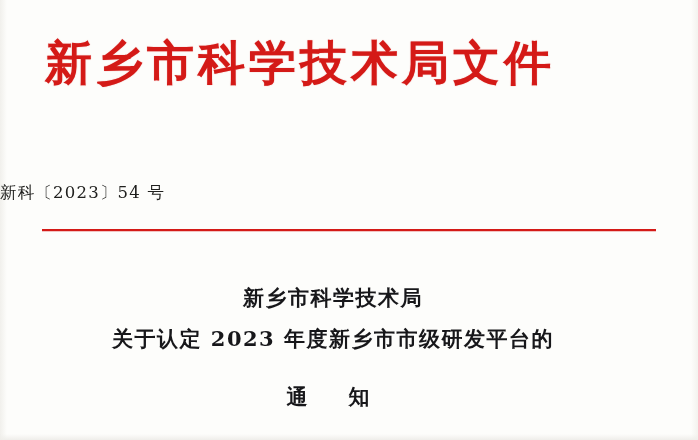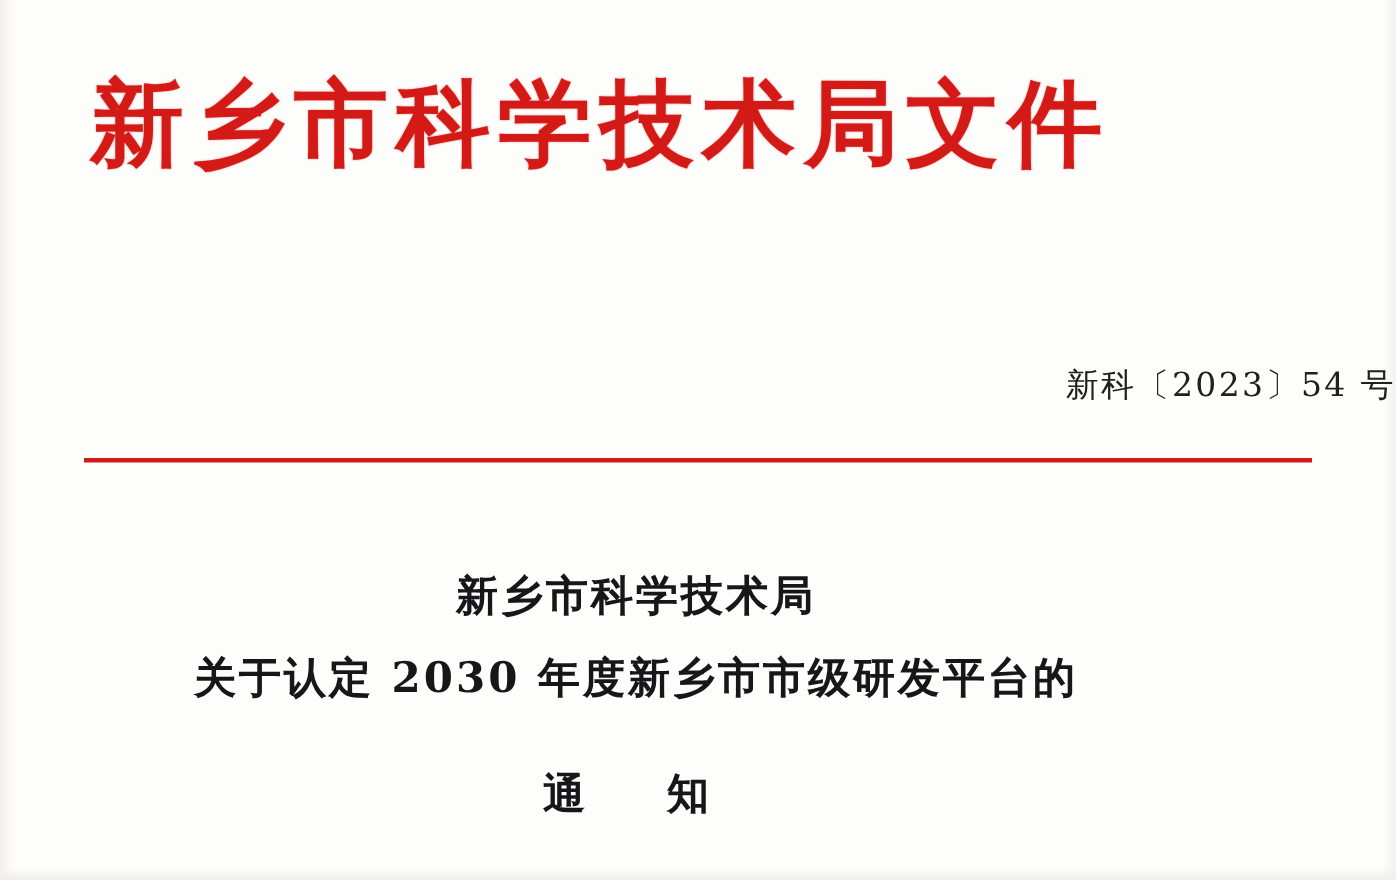--- a/index.html
+++ b/index.html
@@ -39,42 +39,42 @@
     text-shadow: 0 0 1px rgba(212,26,23,0.55);
     white-space: nowrap;
   }
 
   
   .docnum {
     position: absolute;
     left: 0;
     top: 182px;
     width: 698px;
-    text-align: right;
+    text-align: left;
     color: #20201e;
     font-size: 16.5px;
     letter-spacing: 1.2px;
     white-space: nowrap;
   }
 
   
   .red-rule {
     position: absolute;
     left: 42px;
     top: 229px;
     width: 614px;
     height: 2px;
     background: #d41a17;
     box-shadow: 0 0.5px 0 rgba(212,26,23,0.5);
   }
 
   
   .title-block {
     position: absolute;
-    left: 0;
+    left: 15px;
     top: 278px;
     width: 636px;
     text-align: center;
     color: #17171a;
   }
   .title-line {
     font-size: 21px;
     font-weight: bold;
     letter-spacing: 1.5px;
     line-height: 1.95;
@@ -114,18 +114,18 @@
   <div class="masthead">
     <span class="masthead-title">新乡市科学技术局文件</span>
   </div>
 
   <div class="docnum">新科〔2023〕54 号</div>
 
   <div class="red-rule"></div>
 
   <div class="title-block">
     <div class="title-line l1">新乡市科学技术局</div>
-    <div class="title-line l2">关于认定 2030 年度新乡市市级研发平台的</div>
+    <div class="title-line l2">关于认定 2023 年度新乡市市级研发平台的</div>
     <div class="title-line l3">通　知</div>
   </div>
 
   <div class="scan-edge-bottom"></div>
 </div>
 
 </body></html>

